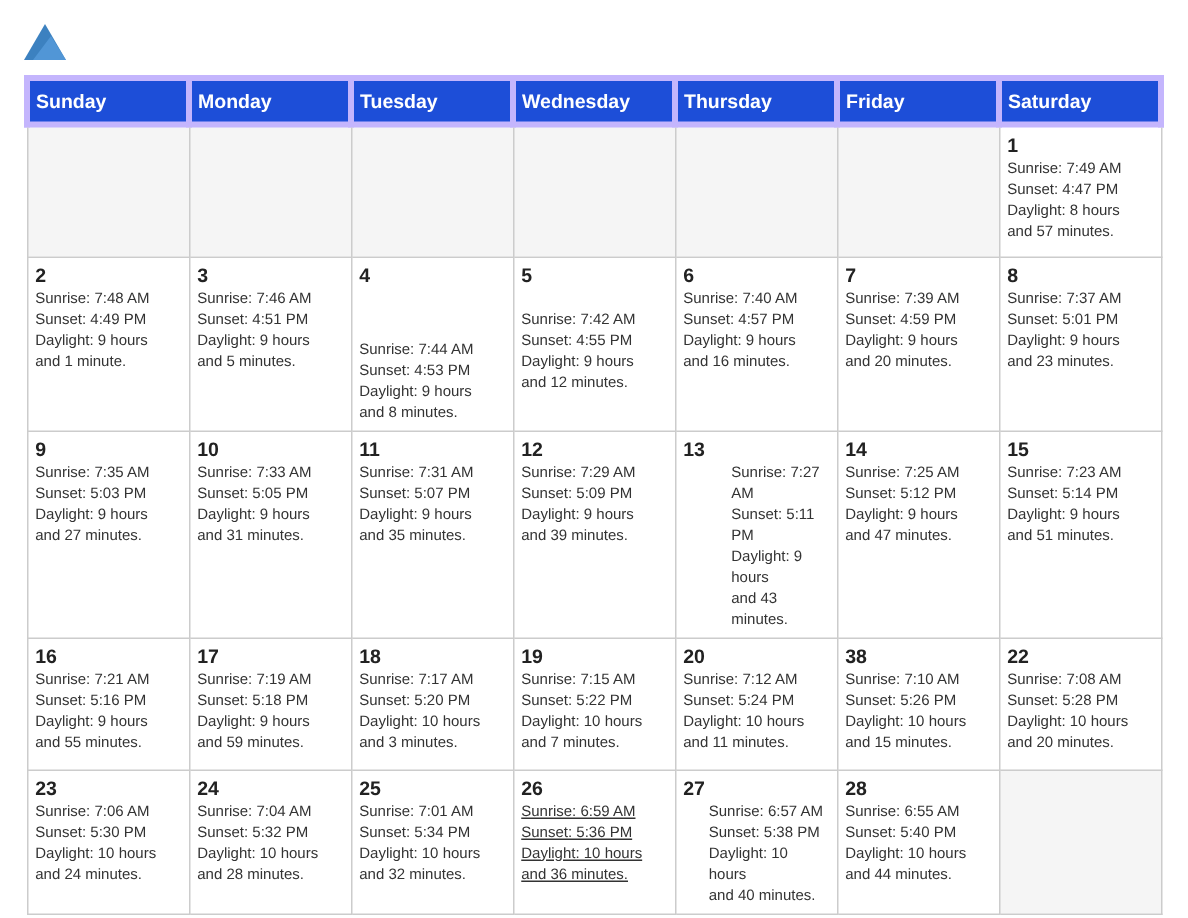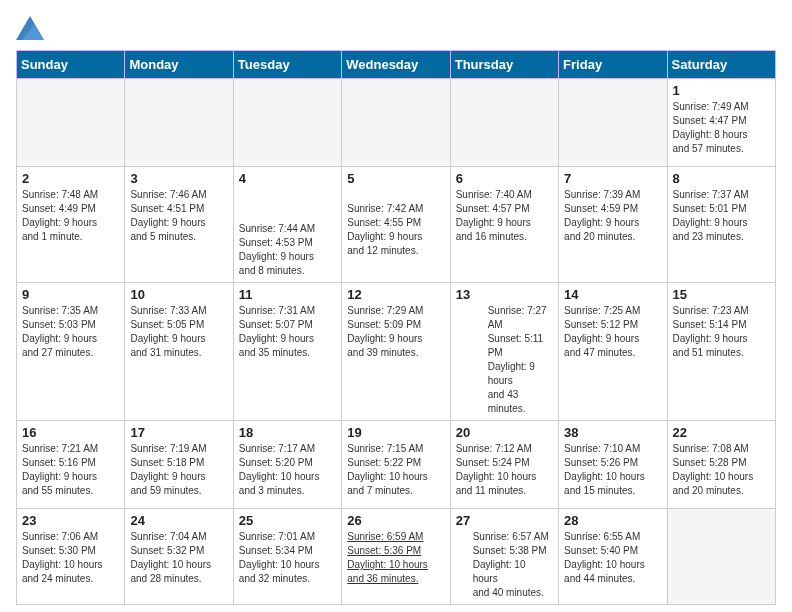--- a/index.html
+++ b/index.html
@@ -44,26 +44,26 @@
       font-size: 16px;
       font-weight: normal;
       color: #333;
     }
     .calendar {
       width: 100%;
       border-collapse: collapse;
       border: 1px solid #aaa;
     }
     .calendar thead tr th {
-      background: #0369a1;
+      background: #1d4ed8;
       color: #fff;
       padding: 6px 4px;
       font-size: 13px;
       text-align: left;
-      border: 1px solid #c4b5fd;
+      border: 4px solid #c4b5fd;
       font-weight: bold;
     }
     .calendar tbody tr td {
       vertical-align: top;
       padding: 4px 5px;
       border: 1px solid #ccc;
       width: 108px;
       min-height: 80px;
       font-size: 10.5px;
       color: #222;

